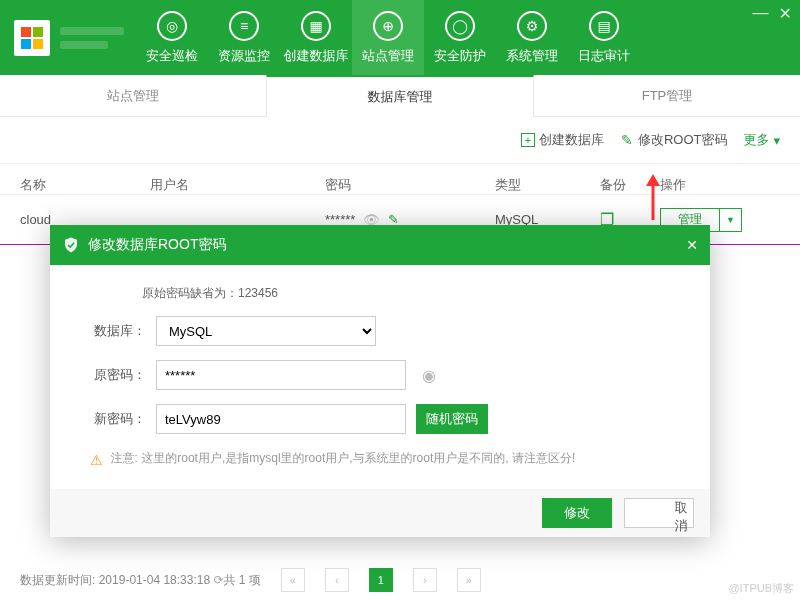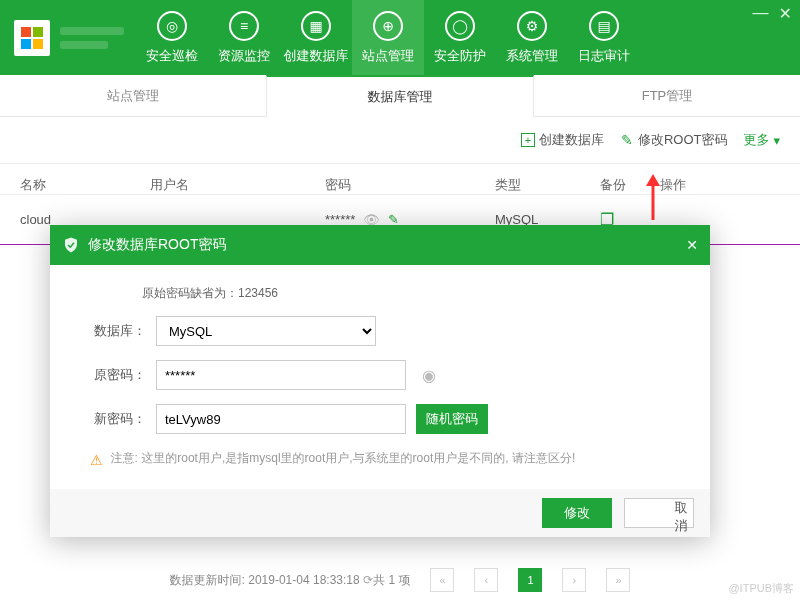--- a/index.html
+++ b/index.html
@@ -37,21 +37,21 @@
 .col-pass { width: 170px; }
 .col-type { width: 105px; }
 .col-bak { width: 60px; }
 .col-op { flex: 1; }
 .trow { height: 50px; display: flex; align-items: center; padding: 0 20px; font-size: 13px; color: #555; border-bottom: 1px solid #a21caf; }
 .trow .pass-cell { display: flex; align-items: center; gap: 8px; }
 .opbtn { width: 60px; height: 24px; border: 1px solid #20a53a; color: #20a53a; background: #fff; font-size: 12px; cursor: pointer; }
 .opcaret { width: 22px; height: 24px; border: 1px solid #20a53a; border-left: none; color: #20a53a; background: #fff; font-size: 9px; cursor: pointer; }
 .stack { color: #20a53a; font-size: 16px; }
 
-.footer { position: absolute; left: 0; right: 0; bottom: 8px; display: flex; align-items: center; justify-content: center; padding: 0 20px; font-size: 12px; color: #888; }
+.footer { position: absolute; left: 0; right: 0; bottom: 8px; display: flex; align-items: center; justify-content: flex-start; padding: 0 20px; font-size: 12px; color: #888; }
 .footer .refresh { color: #aaa; cursor: pointer; }
 .pager { display: flex; align-items: center; gap: 20px; }
 .pager .pbtn { width: 24px; height: 24px; border: 1px solid #ddd; display: flex; align-items: center; justify-content: center; color: #bbb; cursor: pointer; font-size: 11px; }
 .pager .pbtn.active { background: #20a53a; color: #fff; border-color: #20a53a; }
 .watermark { position: absolute; right: 6px; bottom: 4px; font-size: 11px; color: #ccc; }
 
 
 .modal { position: absolute; left: 50px; top: 225px; width: 660px; background: #fff; box-shadow: 0 4px 28px rgba(0,0,0,0.28); }
 .modal .mh { height: 40px; background: #20a53a; color: #fff; display: flex; align-items: center; padding: 0 12px; font-size: 14px; justify-content: space-between; }
 .modal .mh .ttl { display: flex; align-items: center; gap: 8px; }
@@ -162,20 +162,24 @@
 <div class="trow">
   <div class="col-name">cloud</div>
   <div class="col-user"></div>
   <div class="col-pass pass-cell">
     <span>******</span>
     <span style="color:#bbb">👁</span>
     <span style="color:#20a53a">✎</span>
   </div>
   <div class="col-type">MySQL</div>
   <div class="col-bak"><span class="stack">❐</span></div>
+  <div class="col-op" style="display:flex">
+    <button class="opbtn">管理</button>
+    <button class="opcaret">▼</button>
+  </div>
 </div>
 
 <div class="footer">
   <div><span>数据更新时间:</span> <span>2019-01-04 18:33:18</span> <span class="refresh">⟳</span></div>
   <div class="pager">
     <span>共 1 项</span>
     <div class="pbtn">«</div>
     <div class="pbtn">‹</div>
     <div class="pbtn active">1</div>
     <div class="pbtn">›</div>

